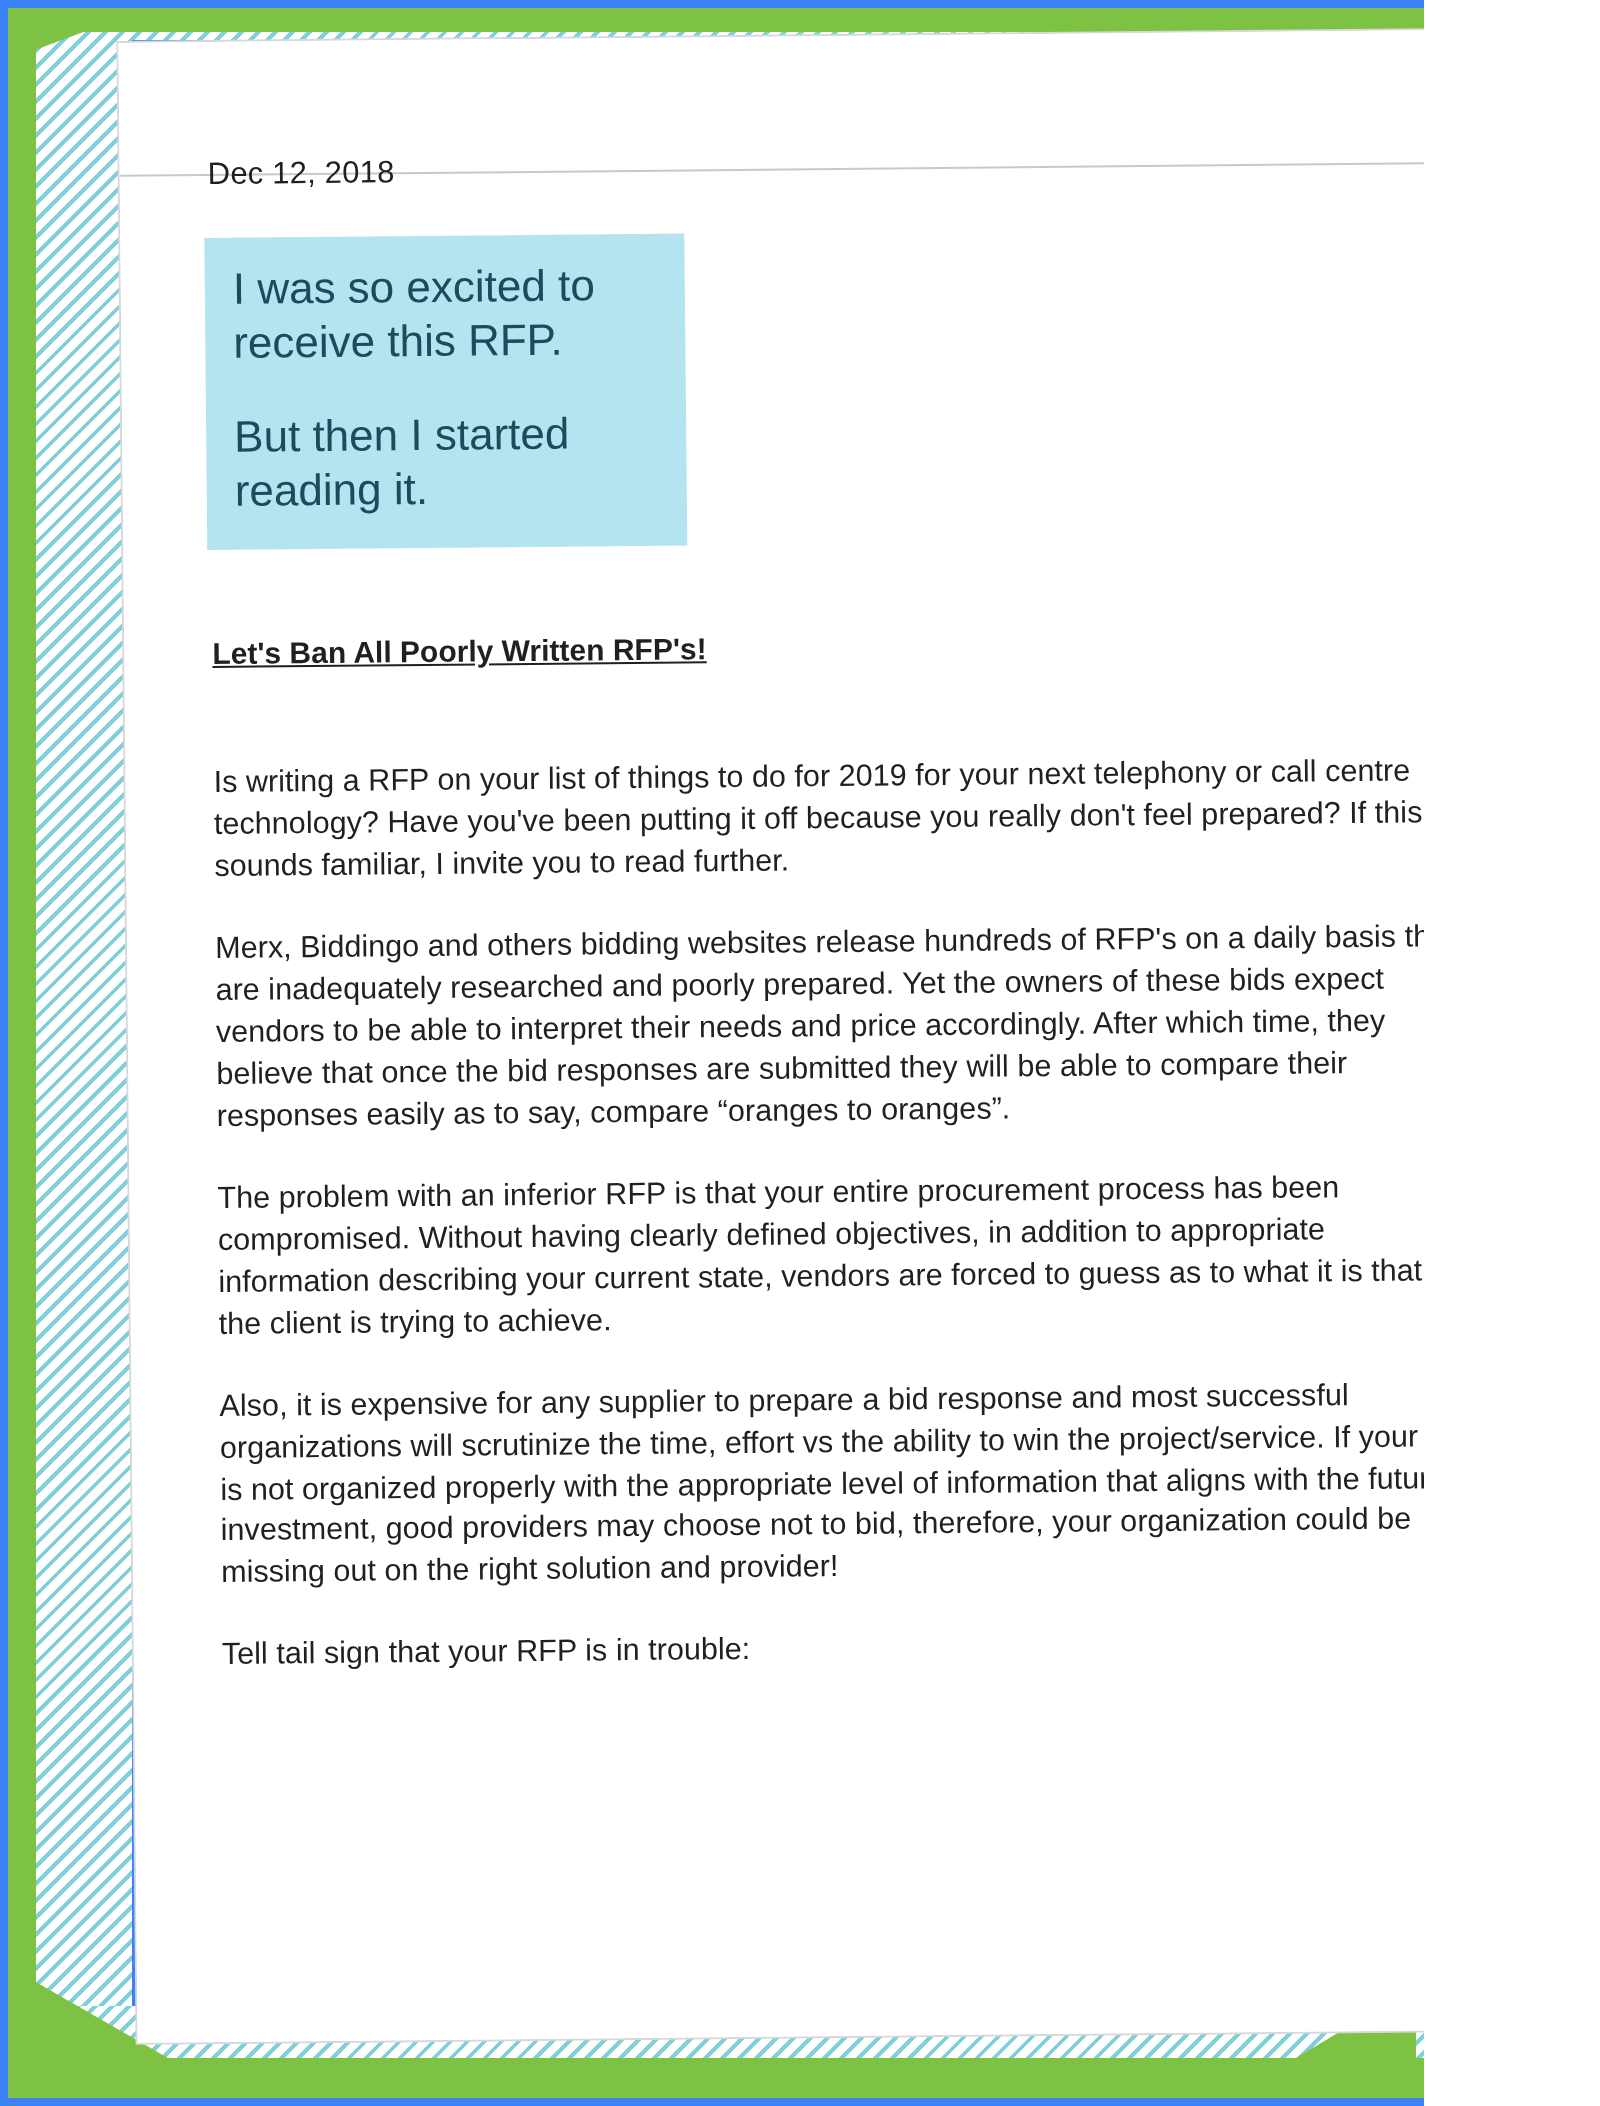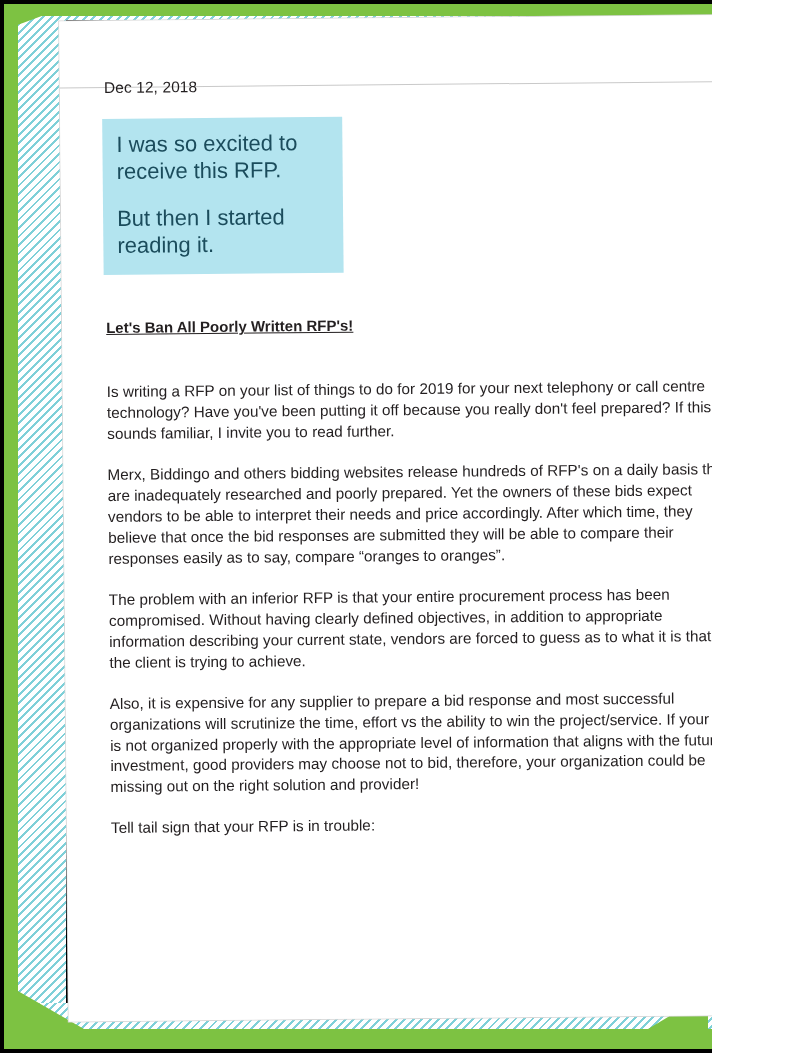--- a/index.html
+++ b/index.html
@@ -10,21 +10,21 @@
   body {
     width: 800px;
     height: 1053px;
     font-family: "Liberation Sans", sans-serif;
     overflow: hidden;
   }
   .page {
     position: relative;
     width: 712px;
     height: 1053px;
-    background: #000000;
+    background: #3b82f6;
     overflow: hidden;
   }
 
   
   .frame-band {
     position: absolute;
     background-image: repeating-linear-gradient(
       135deg,
       #7fd0d8 0px, #7fd0d8 2px,
       #ffffff 2px, #ffffff 6px

